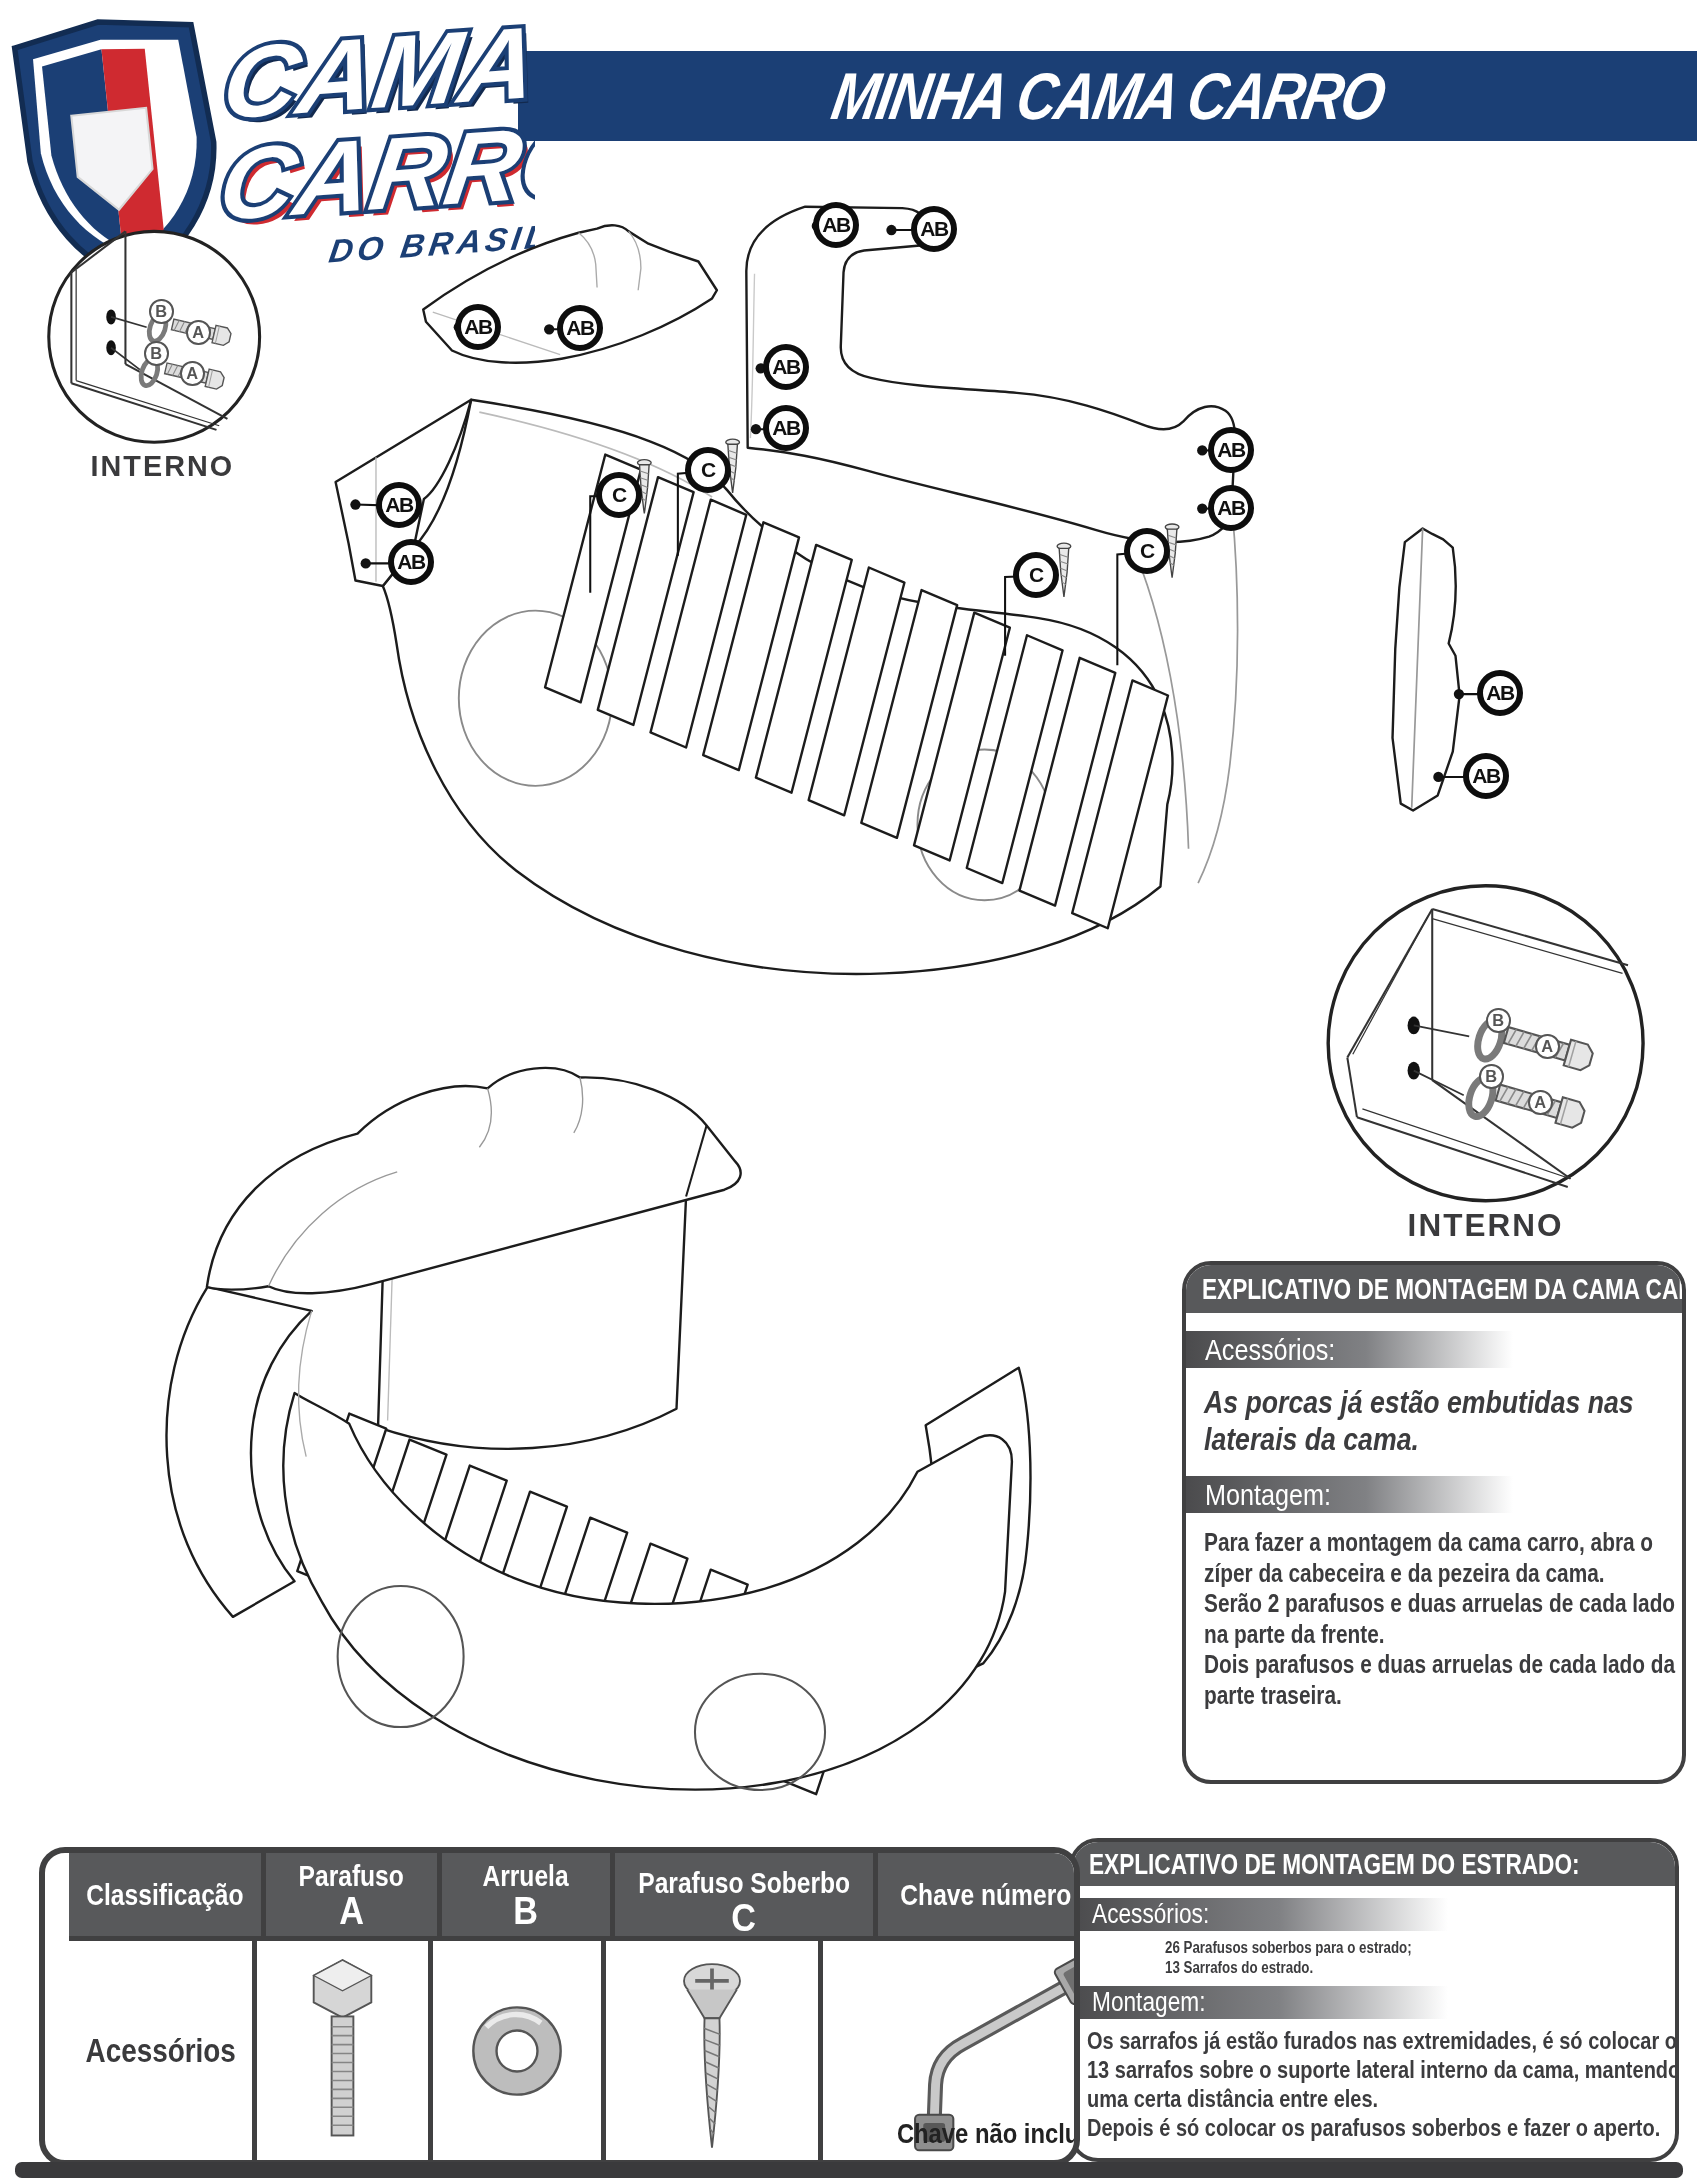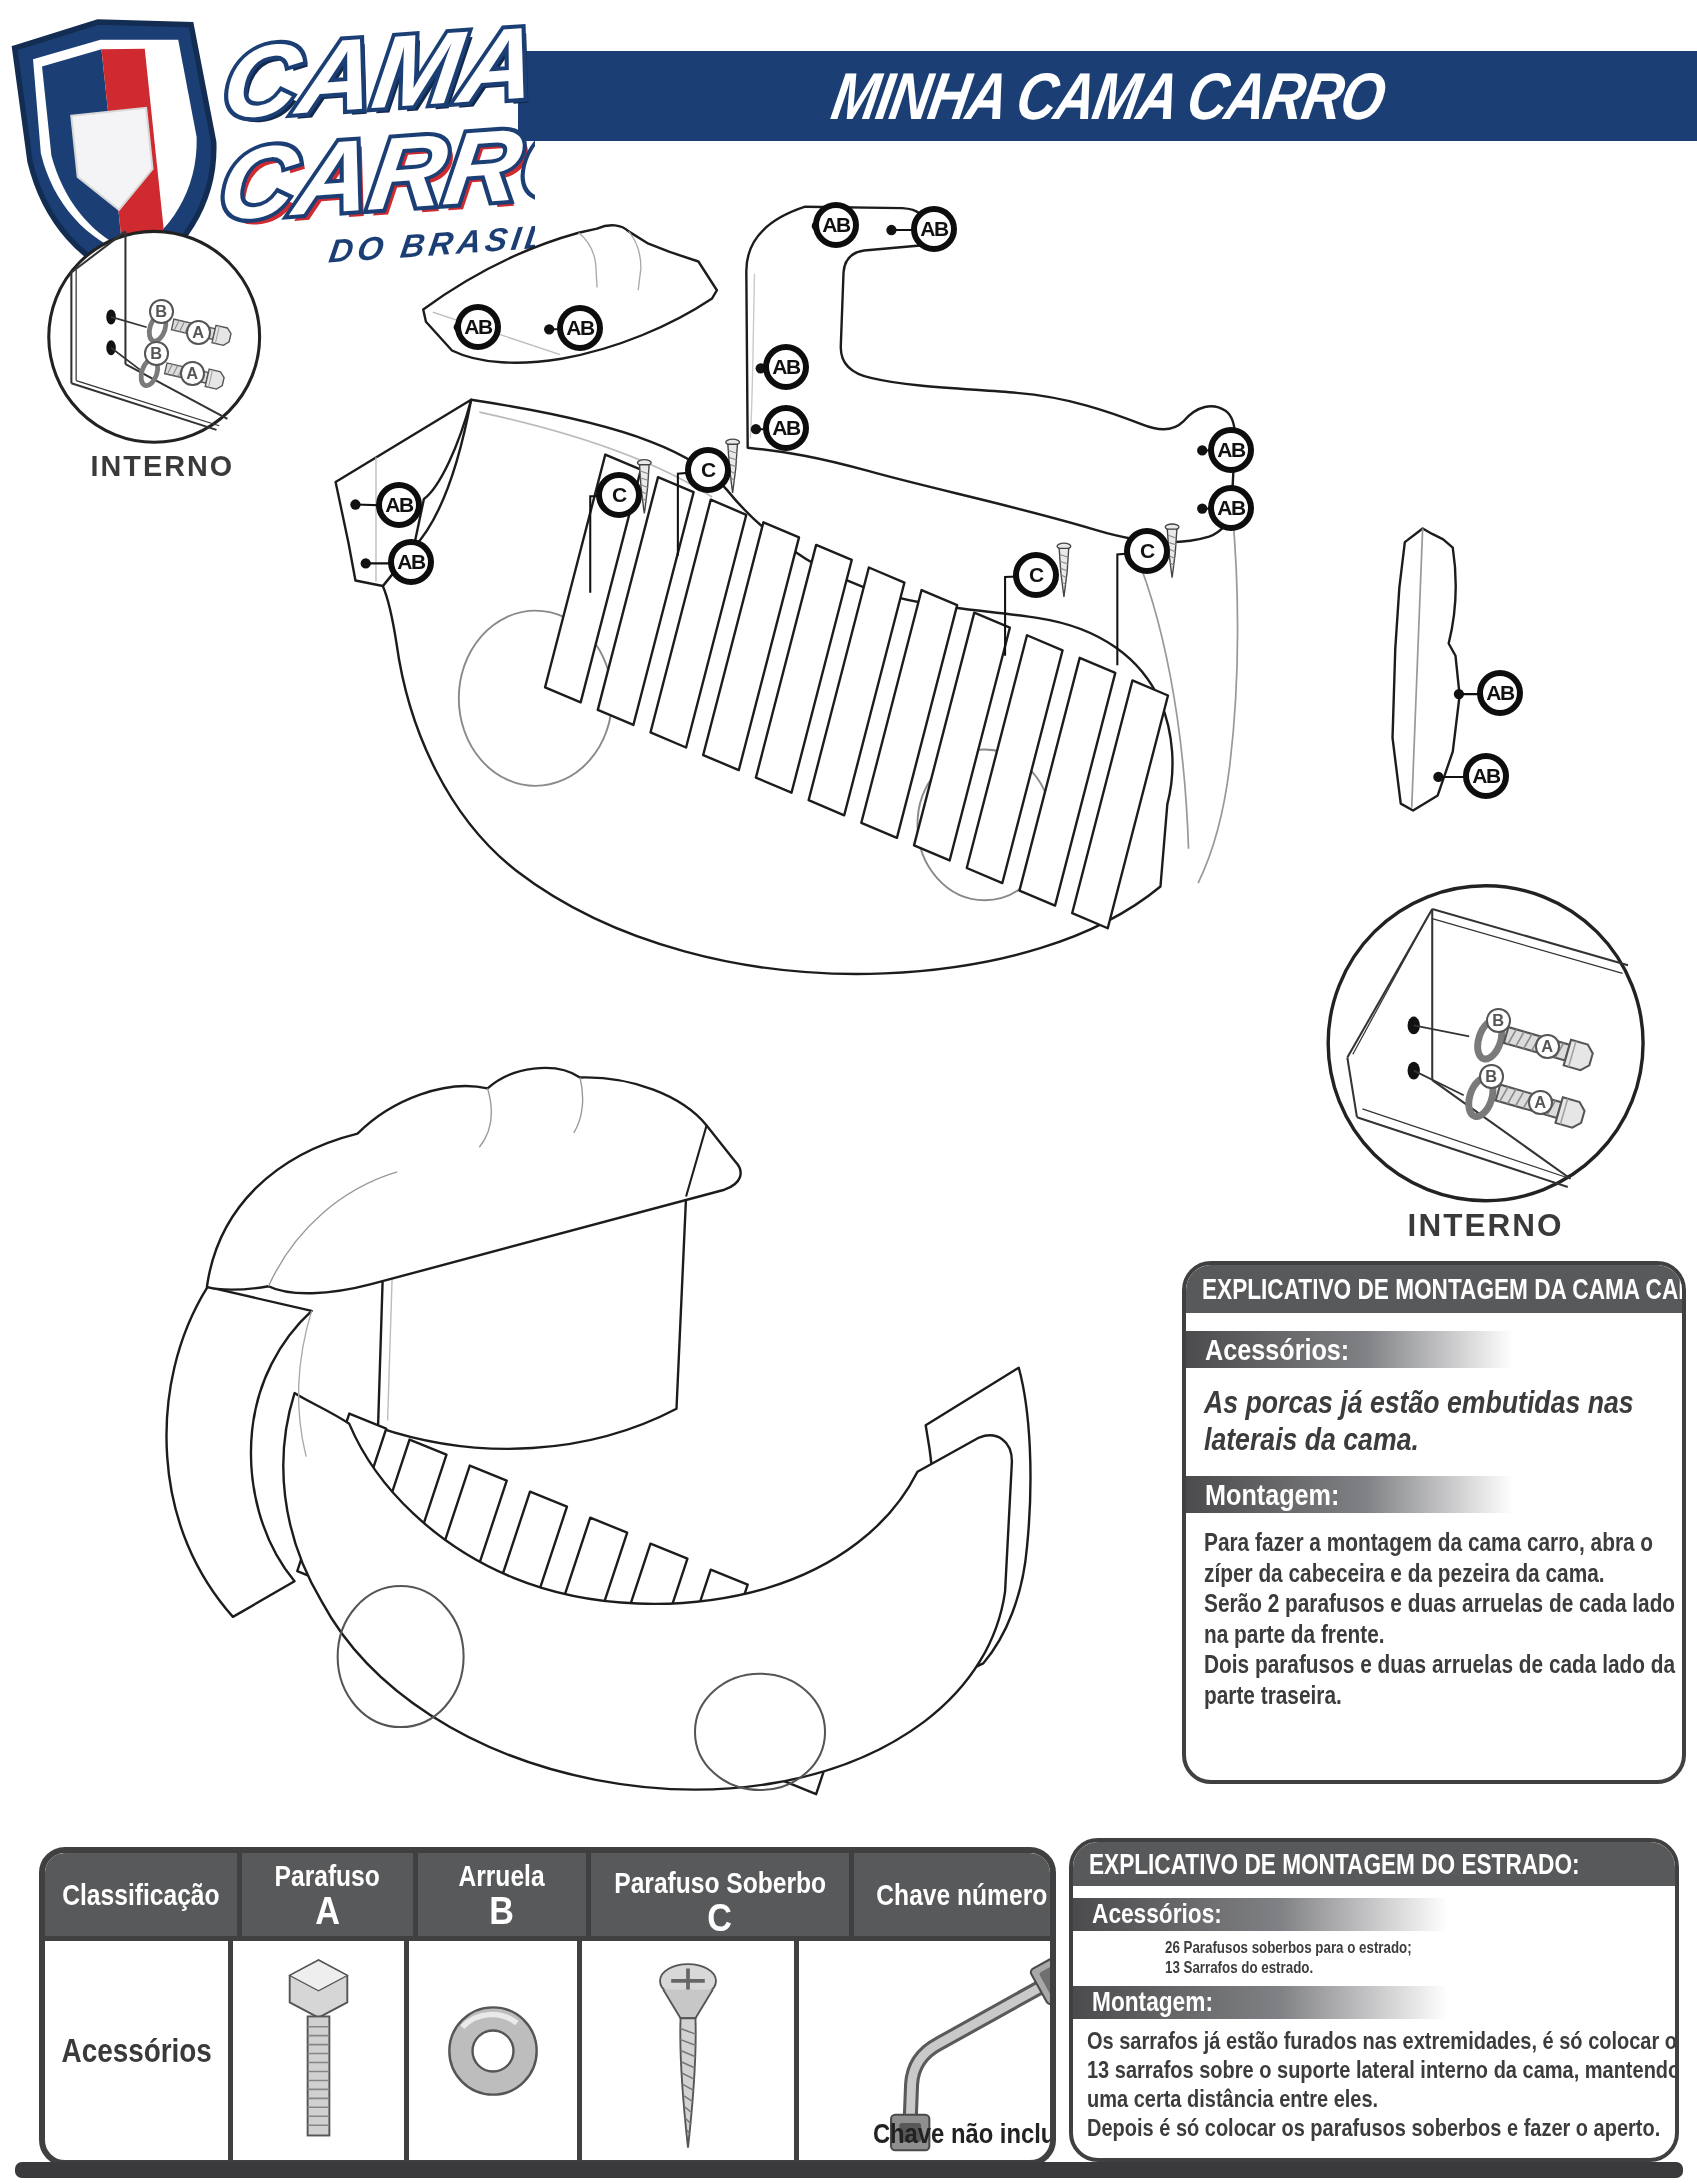--- a/index.html
+++ b/index.html
@@ -32,21 +32,21 @@
   
   .xbox{
     background:#fff;border:4.8px solid #404041;border-radius:29px;overflow:hidden;
   }
   .xbox-header{
     background:#58595b;color:#fff;display:flex;align-items:center;padding-left:16.4px;
   }
   .xbox-header span{font-weight:bold;white-space:nowrap;transform:scaleX(.78);transform-origin:0 50%;}
   .gbar{
     background:linear-gradient(90deg,#4b4b4d 0%,#808184 55%,#ffffff 100%);
-    color:#fff;font-weight:bold;display:flex;align-items:center;padding-left:19px;
+    color:#fff;font-weight:normal;display:flex;align-items:center;padding-left:19px;
   }
   .gbar span{white-space:nowrap;transform:scaleX(.84);transform-origin:0 50%;}
   .cond-block{width:120%;transform:scaleX(.833);transform-origin:0 0;font-weight:bold;color:#3c3c3e;}
   
   #box-cama{left:1182px;top:1261px;width:496px;height:515px;}
   #box-cama .xbox-header{height:48px;}
   #box-cama .xbox-header span{font-size:29px;}
   #box-cama .gbar{width:308px;height:37px;margin-top:18px;font-size:30px;}
   #box-cama .items{margin:9.6px 0 0 103px;font-size:25px;line-height:1.25;}
   #box-cama .note{margin:16.4px 0 0 18px;font-size:32px;font-style:italic;}
@@ -56,21 +56,21 @@
   #box-estrado .xbox-header{height:44px;}
   #box-estrado .xbox-header span{font-size:29px;}
   #box-estrado .gbar{width:356px;height:33px;margin-top:12.3px;font-size:27px;}
   #box-estrado .items{margin:6.8px 0 0 92px;font-size:16px;line-height:1.25;}
   #box-estrado .gbar2{margin-top:8.2px;}
   #box-estrado .paras{margin:8.2px 0 0 13.7px;font-size:24px;line-height:1.2;}
   #box-estrado .paras p{margin:0;}
   
   #acc-table{
     left:39px;top:1847px;width:1005px;height:307px;border:6.8px solid #404041;border-radius:26px;
-    overflow:hidden;background:#fff;display:flex;flex-direction:column;
+    overflow:hidden;background:#fff;display:flex;flex-direction:column;padding-left:24px;
   }
   .t-row{display:flex;flex:1;}
   .t-row.head{flex:0 0 83px;}
   .t-cell{border-right:5.5px solid #404041;display:flex;flex-direction:column;align-items:center;justify-content:center;}
   .t-cell:last-child{border-right:none;}
   .t-row.head .t-cell{background:#58595b;color:#fff;}
   .t-row.body .t-cell{border-top:5.5px solid #404041;position:relative;}
   .c1{flex:0 0 136px;} .c2{flex:0 0 171px;} .c3{flex:0 0 168px;} .c4{flex:0 0 212px;justify-content:flex-end;} .c5{flex:1;}
   .th-title{font-weight:bold;font-size:30px;white-space:nowrap;transform:scaleX(.82);}
   .th-letter{font-weight:bold;font-size:38px;line-height:.95;transform:scaleX(.9);}

